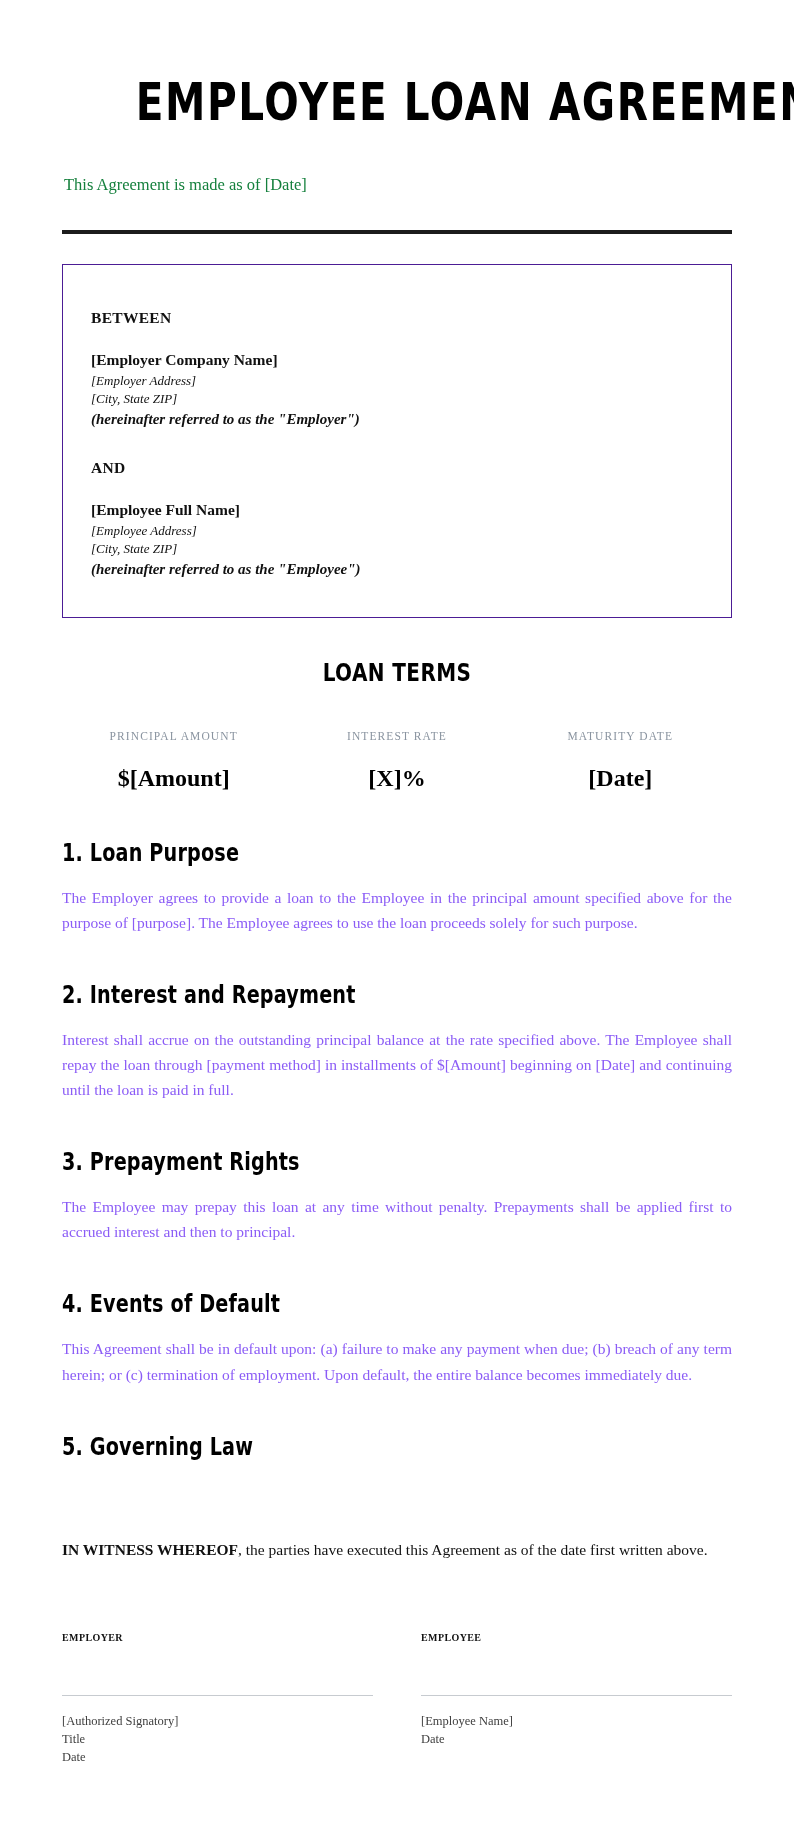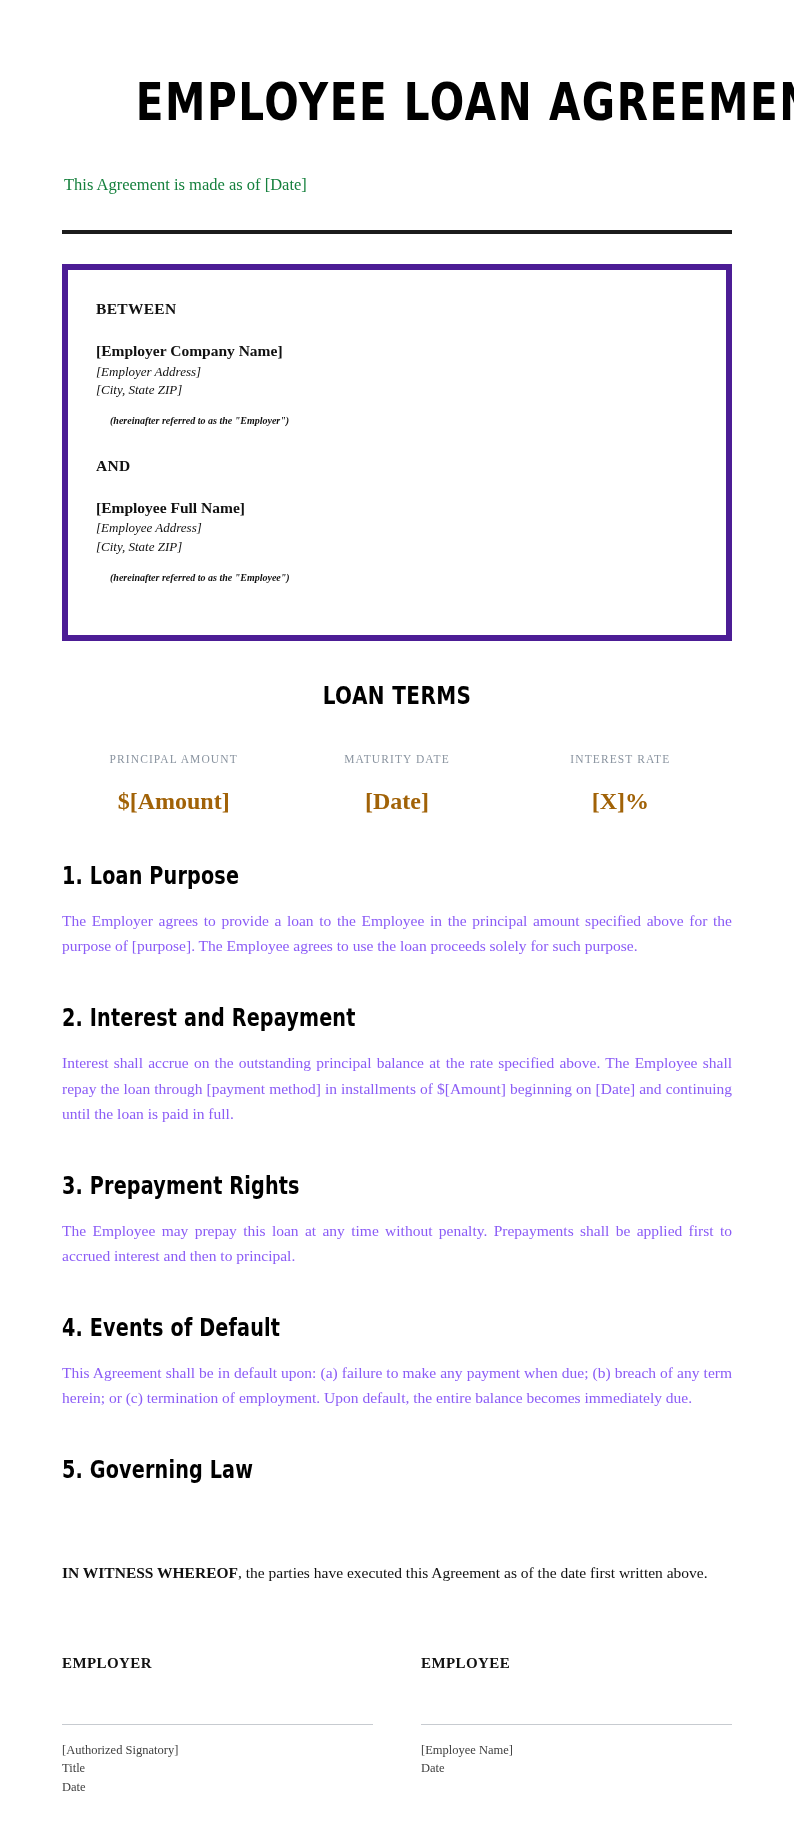--- a/index.html
+++ b/index.html
@@ -55,22 +55,22 @@
     border-top: 3px solid #1c1c1c;
     border-bottom: 1px solid #1c1c1c;
     height: 3px;
     padding: 0;
     background: transparent;
   }
 
   
   .parties-box {
     margin: 30px 0 0 0;
-    border: 6px solid #4c1d95;
-    padding: 30px 28px 36px 28px;
+    border: 1px solid #4c1d95;
+    padding: 44px 28px 36px 28px;
     min-height: 300px;
   }
   .party-heading {
     font-weight: bold;
     font-size: 15.5px;
     letter-spacing: 0.3px;
     margin: 0 0 22px 0;
   }
   .party-heading.and {
     margin: 28px 0 22px 0;
@@ -83,22 +83,22 @@
   }
   .party-line {
     font-size: 13px;
     margin: 0;
     line-height: 1.45;
     font-style: italic;
   }
   .party-note {
     font-style: italic;
     font-weight: bold;
-    font-size: 10px;
-    margin: 14px;
+    font-size: 15px;
+    margin: 0;
     line-height: 1.45;
   }
 
   
   .terms-title {
     font-family: "DejaVu Sans", "Liberation Sans", sans-serif;
     font-weight: 900;
     font-size: 25px;
     letter-spacing: 0.5px;
     text-align: center;
@@ -122,21 +122,21 @@
     letter-spacing: 1.1px;
     color: #8a94a0;
     text-transform: uppercase;
     margin: 0;
     line-height: 1.3;
   }
   .term-value {
     font-family: "Liberation Serif", serif;
     font-weight: bold;
     font-size: 24px;
-    color: #a16207;
+    color: #000000;
     margin: 20px 0 0 0;
     line-height: 1.2;
   }
 
   
   .section {
     margin: 0;
   }
   .section-heading {
     font-family: "DejaVu Sans", "Liberation Sans", sans-serif;
@@ -172,21 +172,21 @@
   .sign-grid {
     display: flex;
     margin: 70px 0 0 0;
     gap: 48px;
   }
   .sign-col {
     flex: 1 1 50%;
   }
   .sign-role {
     font-weight: bold;
-    font-size: 15px;
+    font-size: 10px;
     letter-spacing: 0.4px;
     margin: 0;
   }
   .sign-line {
     border-bottom: 1px solid #c7cbd0;
     height: 1px;
     margin: 52px 0 0 0;
   }
   .sign-meta {
     font-family: "Liberation Serif", serif;
@@ -229,26 +229,26 @@
   </section>
 
   <h2 class="terms-title">LOAN TERMS</h2>
 
   <div class="terms-grid">
     <div class="term-cell">
       <p class="term-label">PRINCIPAL AMOUNT</p>
       <p class="term-value">$[Amount]</p>
     </div>
     <div class="term-cell">
+      <p class="term-label">INTEREST RATE</p>
+      <p class="term-value">[X]%</p>
+    </div>
+    <div class="term-cell">
       <p class="term-label">MATURITY DATE</p>
       <p class="term-value">[Date]</p>
-    </div>
-    <div class="term-cell">
-      <p class="term-label">INTEREST RATE</p>
-      <p class="term-value">[X]%</p>
     </div>
   </div>
 
   <section class="section">
     <h3 class="section-heading">1. Loan Purpose</h3>
     <p class="section-body">The Employer agrees to provide a loan to the Employee in the principal amount specified above for the purpose of [purpose]. The Employee agrees to use the loan proceeds solely for such purpose.</p>
   </section>
 
   <section class="section">
     <h3 class="section-heading">2. Interest and Repayment</h3>

